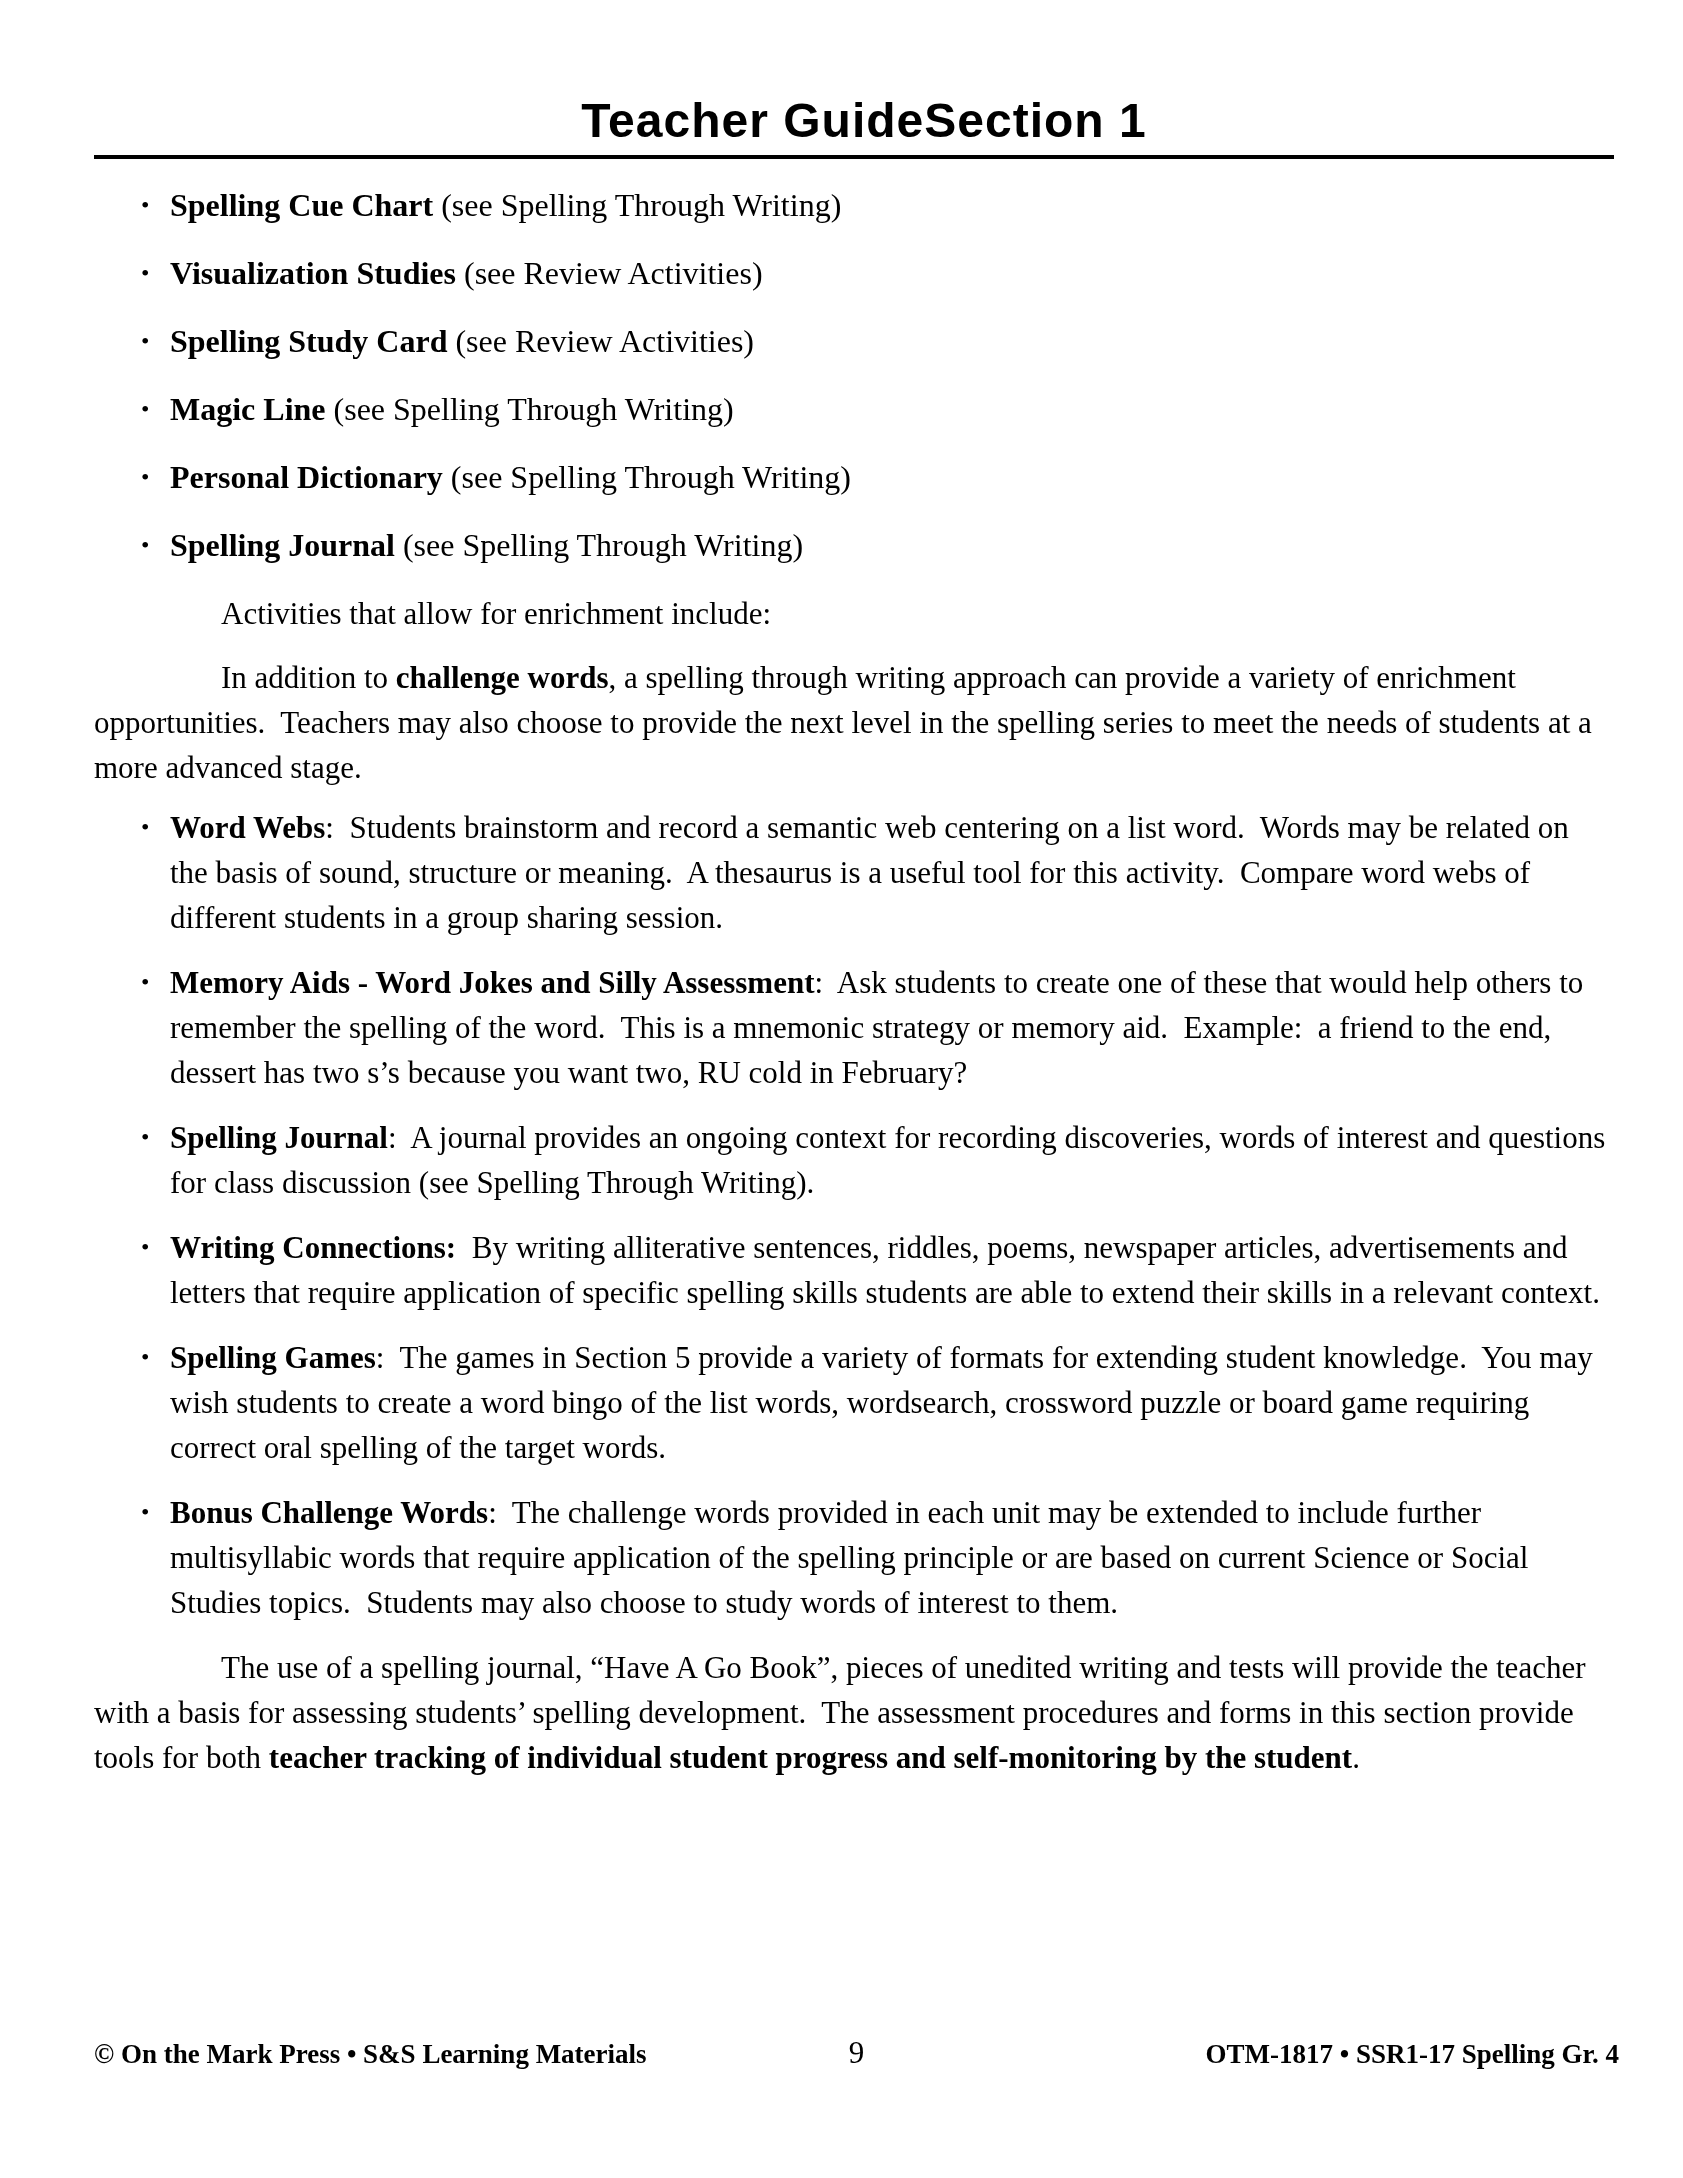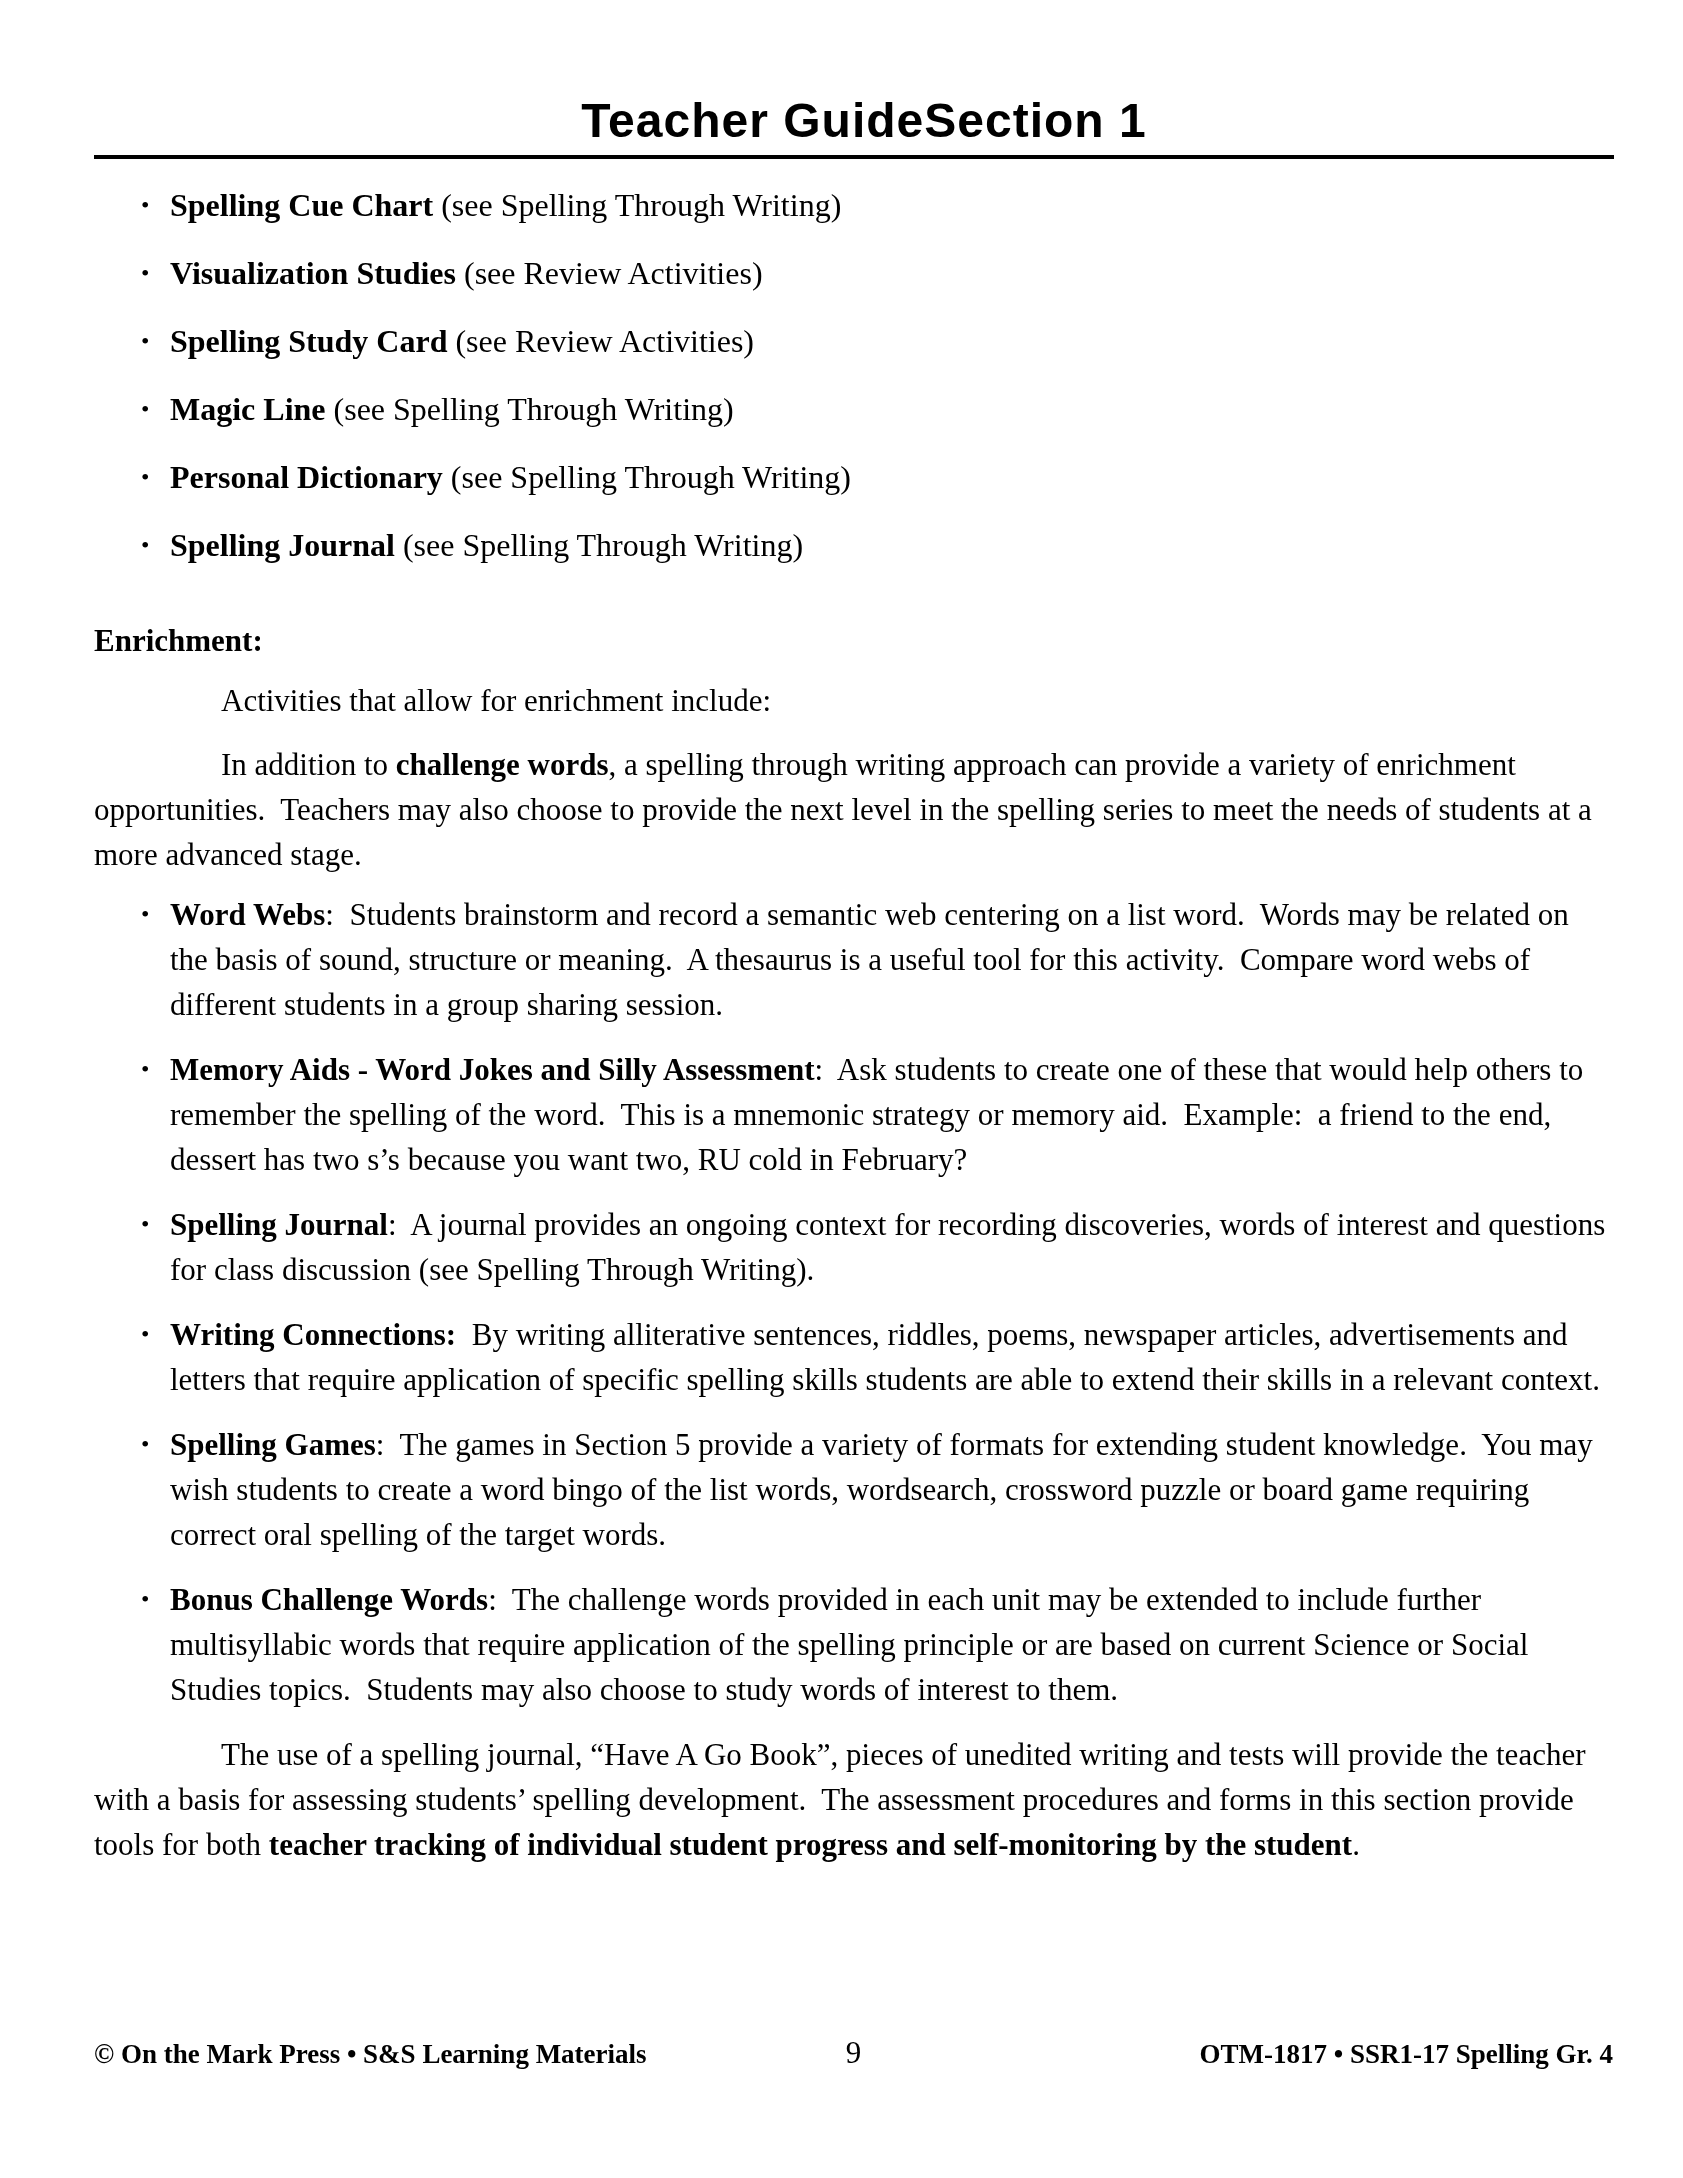--- a/index.html
+++ b/index.html
@@ -68,21 +68,21 @@
   .activities li {
     position: relative;
     padding-left: 76px;
     line-height: 45px;
     margin-bottom: 20px;
   }
 
   .footer {
     position: absolute;
     left: 94px;
-    right: 70px;
+    right: 64px;
     top: 2037px;
     height: 45px;
     font-family: "Liberation Serif", serif;
     font-weight: bold;
     font-size: 27px;
   }
   .footer-left  { position: absolute; left: 0; top: 2px; }
   .footer-center{
     position: absolute; left: 50%; top: -2px;
     transform: translateX(-50%);
@@ -122,21 +122,20 @@
       <li>
         <span class="bullet">•</span>
         <b>Personal Dictionary</b><span> (see Spelling Through Writing)</span>
       </li>
       <li>
         <span class="bullet">•</span>
         <b>Spelling Journal</b><span> (see Spelling Through Writing)</span>
       </li>
     </ul>
 
-    <h2 class="section-heading">Enrichment:</h2>
 
     <p class="para lead">Activities that allow for enrichment include:</p>
 
     <p class="para"><span>In addition to </span><b>challenge words</b><span>, a spelling through writing approach can provide a variety of enrichment opportunities.&nbsp; Teachers may also choose to provide the next level in the spelling series to meet the needs of students at a more advanced stage.</span></p>
 
     <ul class="activities">
       <li>
         <span class="bullet">•</span>
         <b>Word Webs</b><span>:&nbsp; Students brainstorm and record a semantic web centering on a list word.&nbsp; Words may be related on the basis of sound, structure or meaning.&nbsp; A thesaurus is a useful tool for this activity.&nbsp; Compare word webs of different students in a group sharing session.</span>
       </li>

